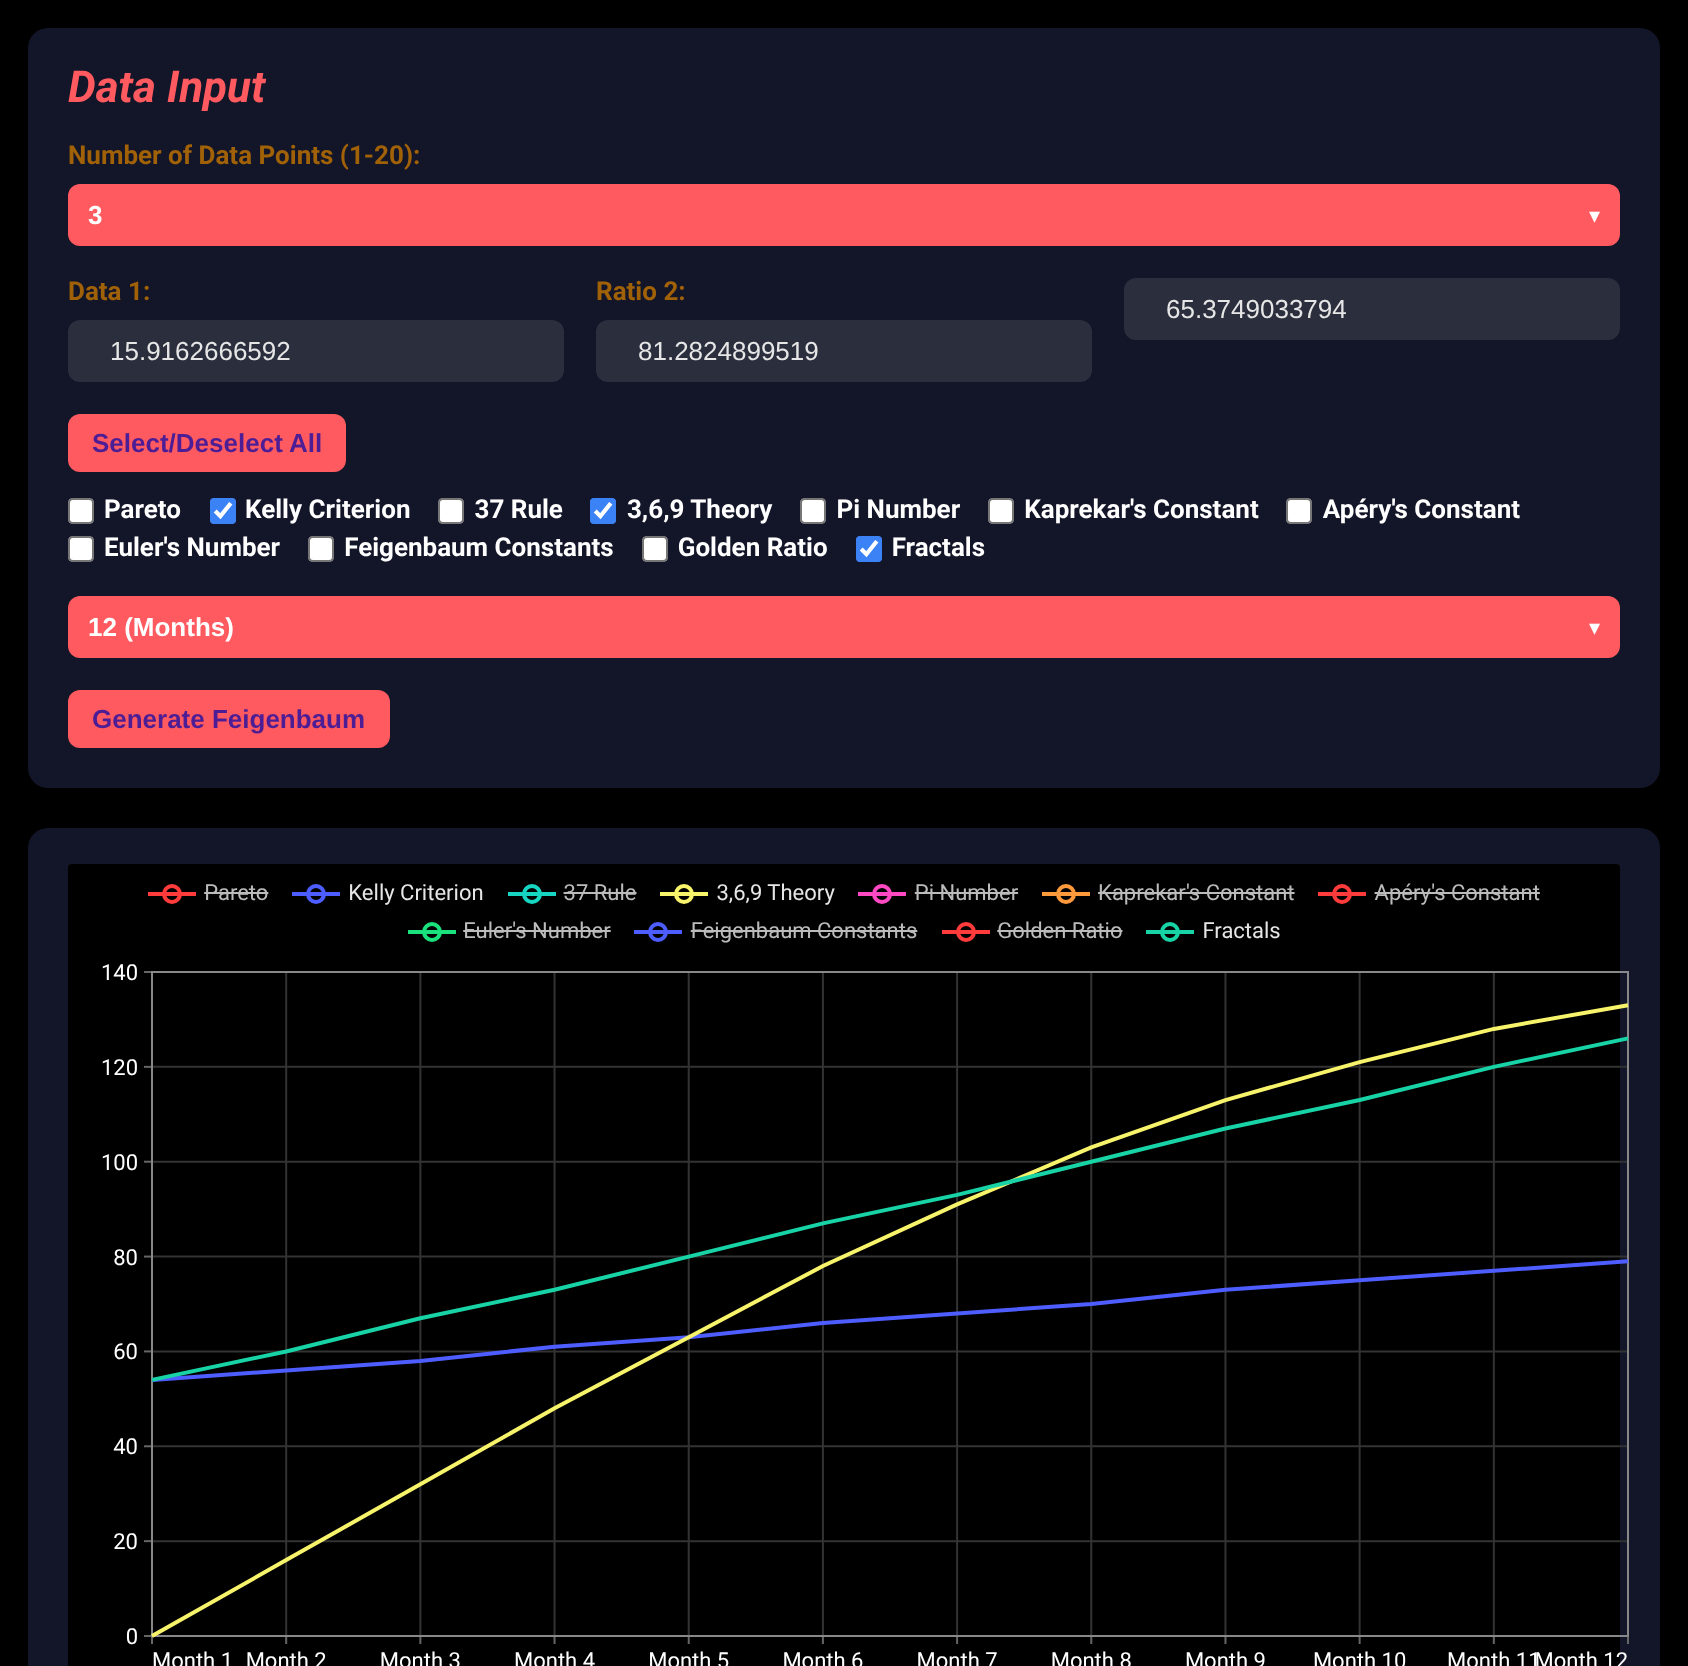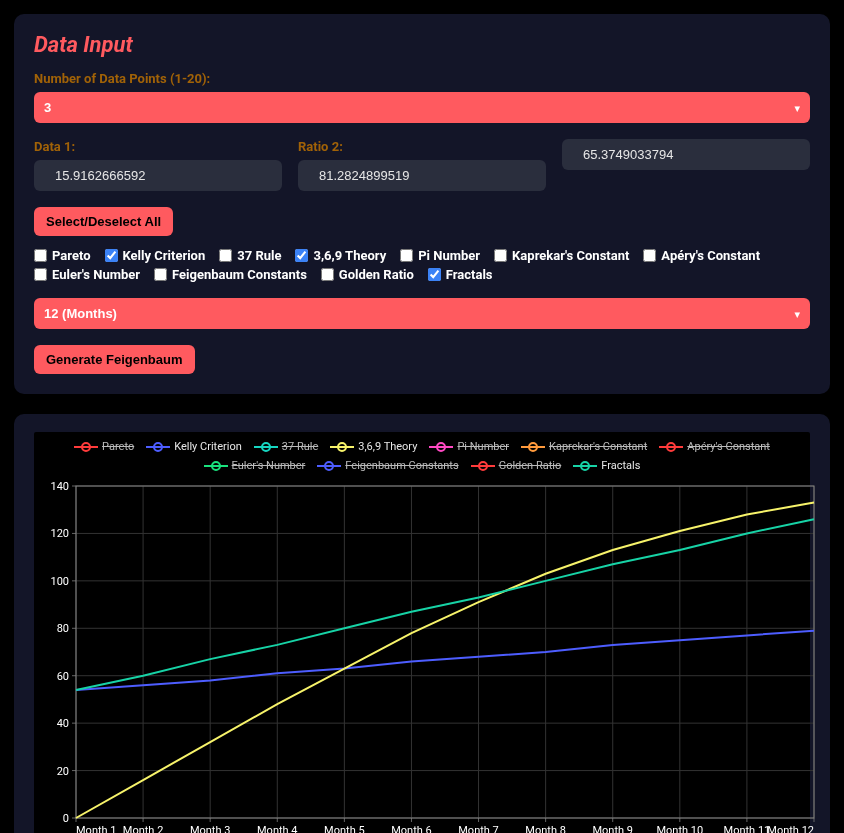--- a/index.html
+++ b/index.html
@@ -66,21 +66,21 @@
     width: 100%;
     background: #2a2e3d;
     border: none;
     border-radius: 6px;
     padding: 8px 21px;
     color: #e6e6e6;
     font-size: 13px;
   }
   .btn {
     background: #ff5a5f;
-    color: #000000;
+    color: #4c1d95;
     border: none;
     border-radius: 6px;
     padding: 7px 12px;
     font-size: 13px;
     font-weight: 600;
     cursor: pointer;
   }
   .methods-row {
     display: flex;
     flex-wrap: wrap;

